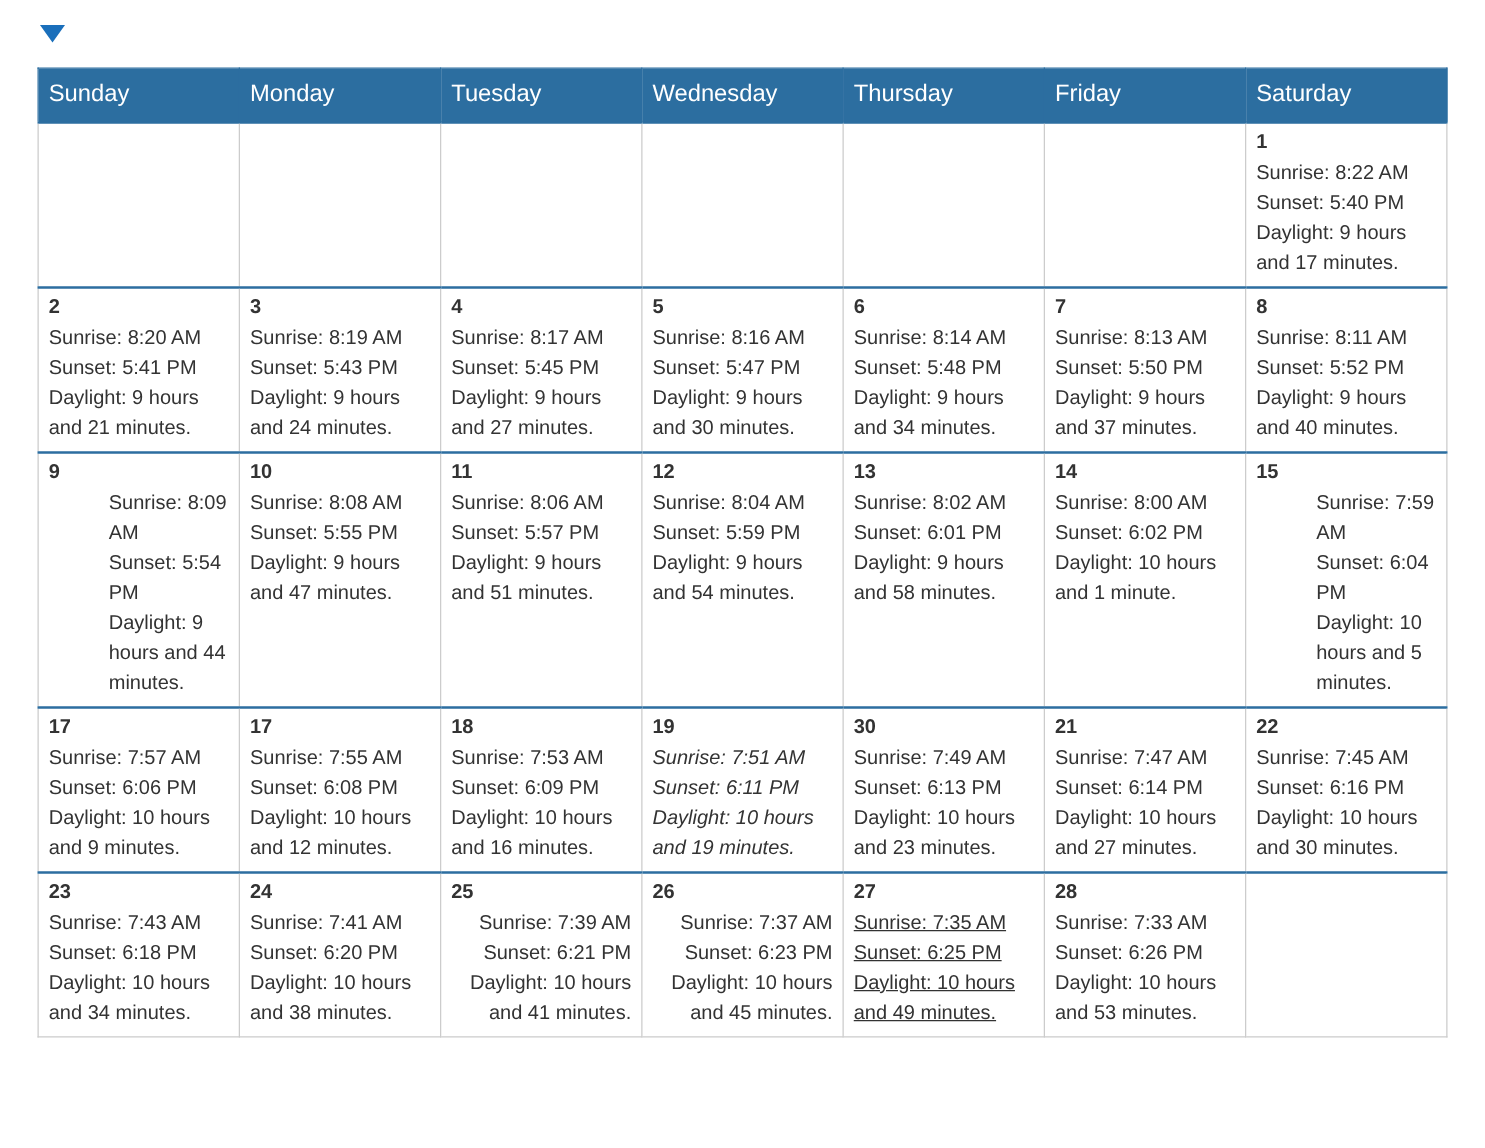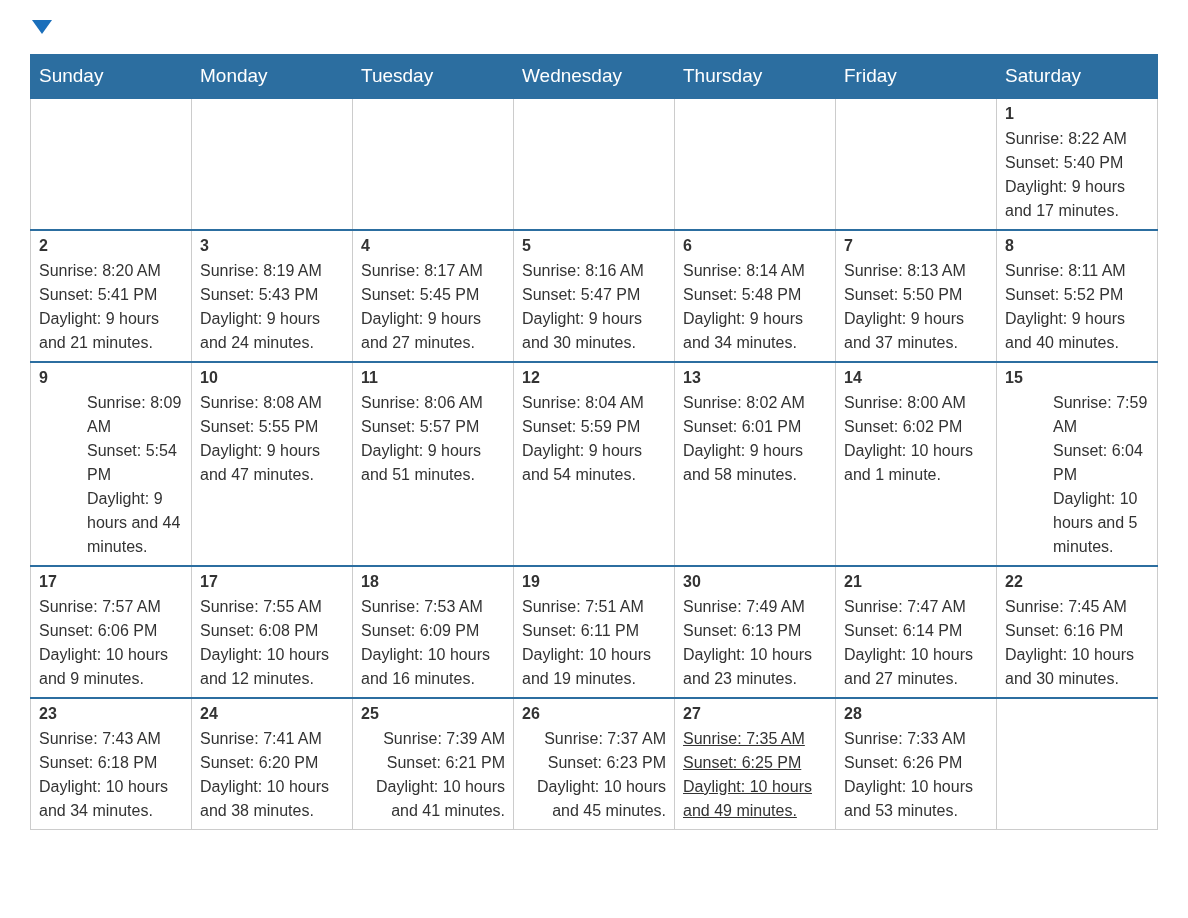--- a/index.html
+++ b/index.html
@@ -232,21 +232,21 @@
 Daylight: 10 hours and 12 minutes.</div>
         </td>
         <td>
           <span class="day-number">18</span>
           <div class="day-info" style="white-space: pre-line;">Sunrise: 7:53 AM
 Sunset: 6:09 PM
 Daylight: 10 hours and 16 minutes.</div>
         </td>
         <td>
           <span class="day-number">19</span>
-          <div class="day-info" style="white-space: pre-line;">Sunrise: 7:51 AM
+          <div class="day-info" style="white-space: pre-line; font-style: italic;">Sunrise: 7:51 AM
 Sunset: 6:11 PM
 Daylight: 10 hours and 19 minutes.</div>
         </td>
         <td>
           <span class="day-number">30</span>
           <div class="day-info" style="white-space: pre-line;">Sunrise: 7:49 AM
 Sunset: 6:13 PM
 Daylight: 10 hours and 23 minutes.</div>
         </td>
         <td>

